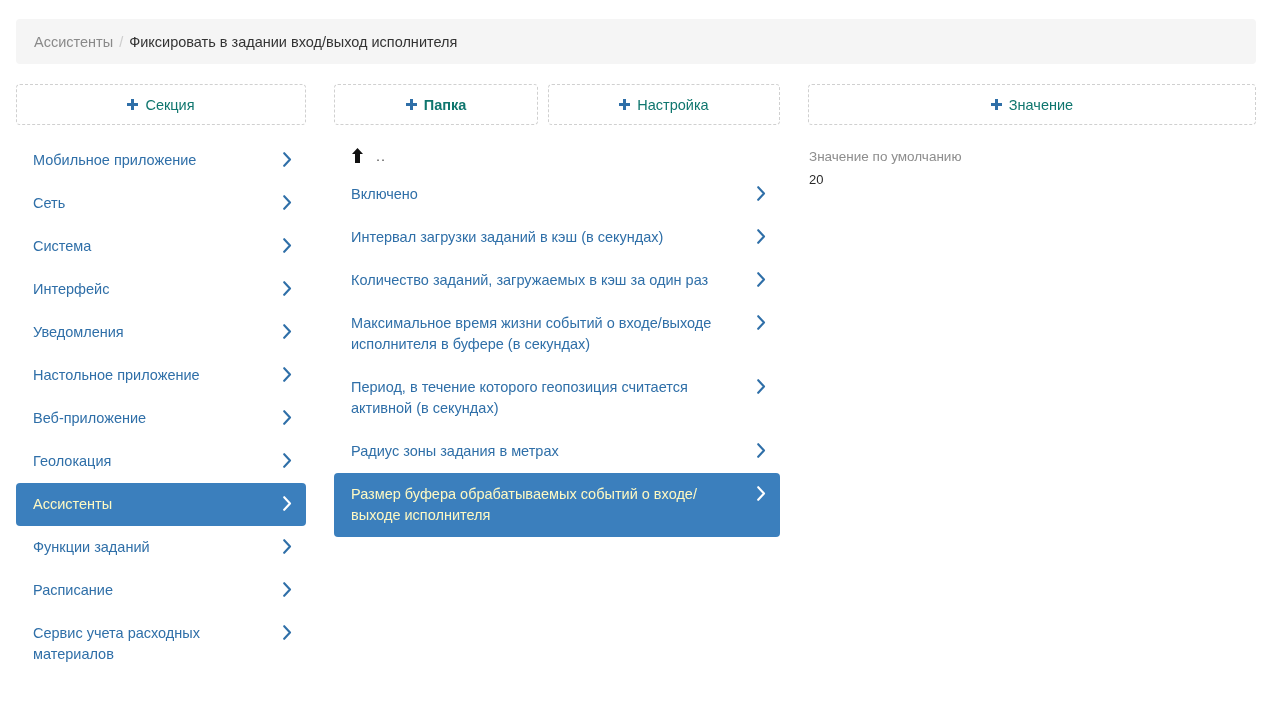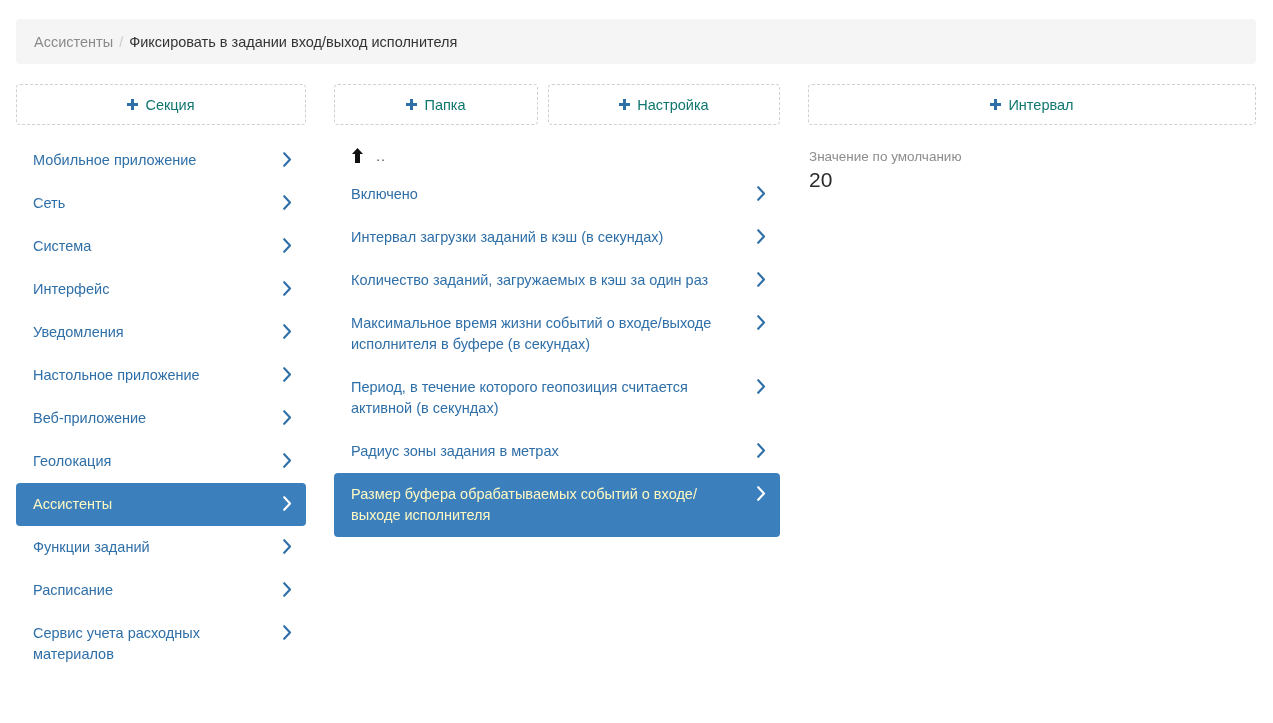--- a/index.html
+++ b/index.html
@@ -42,21 +42,21 @@
 
   
   .columns {
     position: absolute;
     left: 0; top: 84px;
     width: 1273px; height: 639px;
   }
 
   .col { position: absolute; top: 0; }
   .col-section  { left: 16px;  width: 290px; }
-  .col-folder   { left: 334px; width: 204px; }
+  .col-folder   { left: 334px; width: 204px; font-weight: bold; }
   .col-setting  { left: 548px; width: 232px; }
   .col-value    { left: 808px; width: 448px; }
 
   
   .col-midlist  { left: 334px; width: 446px; top: 0; }
 
   .addbtn {
     display: flex; align-items: center; justify-content: center;
     height: 41px;
     border: 1px dashed #d0d0d0;
@@ -127,21 +127,21 @@
 
   
   .value-panel { margin-top: 22px; padding-left: 1px; }
   .value-caption {
     color: #8d8d8d;
     font-size: 13.5px;
     line-height: 19px;
   }
   .value-number {
     color: #2b2b2b;
-    font-size: 21px;
+    font-size: 13px;
     line-height: 24px;
     margin-top: 2px;
   }
 </style>
 </head>
 <body>
 
 <div class="page">
 
   <div class="breadcrumb-bar">
@@ -338,21 +338,21 @@
                 </svg>
               </span>
             </div>
           </div>
       </div>
     </div>
 
     <div class="col col-value">
       <div class="addbtn">
         <span class="plus"></span>
-        <span>Интервал</span>
+        <span>Значение</span>
       </div>
       <div class="value-panel">
         <div class="value-caption">Значение по умолчанию</div>
         <div class="value-number">20</div>
       </div>
     </div>
 
   </div>
 </div>
 

